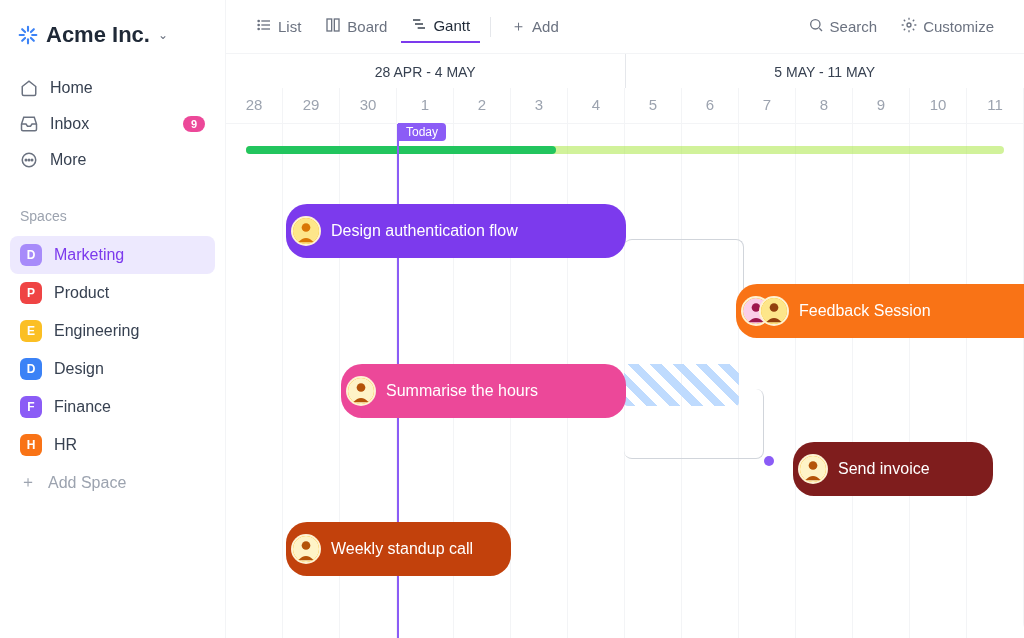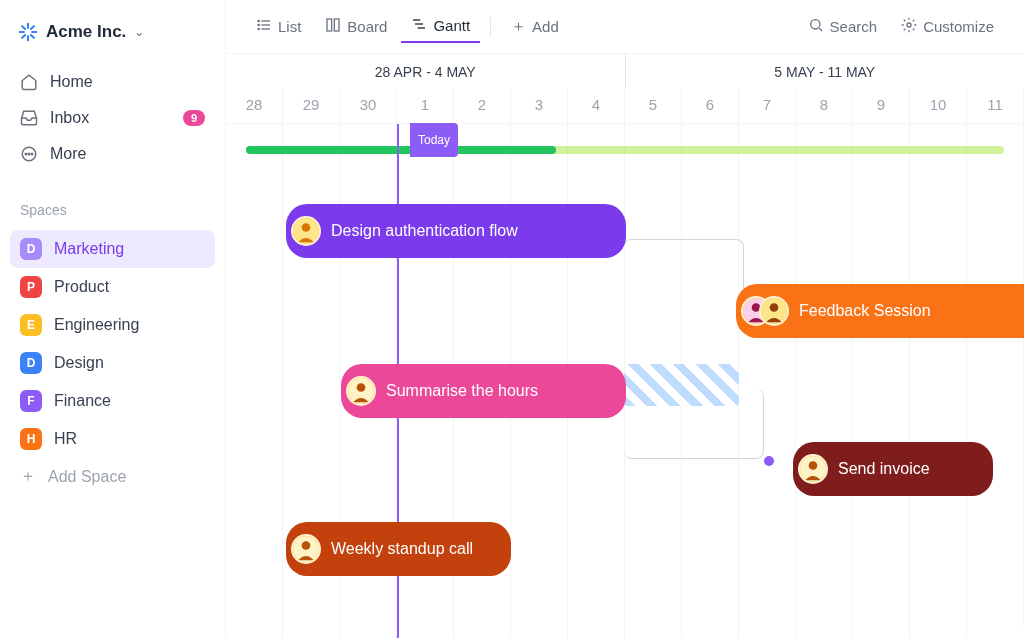--- a/index.html
+++ b/index.html
@@ -2,21 +2,21 @@
 <html><head>
   <meta charset="utf-8">
   <style>
     * { box-sizing: border-box; margin: 0; padding: 0; }
     body { font-family: -apple-system, BlinkMacSystemFont, 'Segoe UI', sans-serif; background: #fff; width: 1024px; height: 638px; overflow: hidden; border-radius: 16px; }
     .app { display: flex; height: 100%; }
     
     .sidebar { width: 225px; padding: 16px 10px; background: #fff; }
     .org-header { display: flex; align-items: center; gap: 8px; padding: 6px 8px; margin-bottom: 16px; }
     .org-logo { width: 20px; height: 20px; display: flex; align-items: center; justify-content: center; color: #3b82f6; }
-    .org-name { font-weight: 700; font-size: 17px; color: #1f2937; }
+    .org-name { font-weight: 700; font-size: 22px; color: #1f2937; }
     .chevron { color: #6b7280; font-size: 12px; }
     
     .nav-item { display: flex; align-items: center; gap: 12px; padding: 9px 10px; border-radius: 8px; cursor: pointer; font-size: 16px; color: #374151; }
     .nav-icon { width: 18px; height: 18px; display: flex; align-items: center; justify-content: center; color: #6b7280; }
     .badge { margin-left: auto; background: #ec4899; color: #fff; font-size: 11px; font-weight: 600; padding: 2px 8px; border-radius: 10px; min-width: 20px; text-align: center; }
     
     .section-title { font-size: 14px; color: #9ca3af; padding: 8px 10px; margin-top: 22px; margin-bottom: 4px; }
     .space-item { display: flex; align-items: center; gap: 12px; padding: 8px 10px; border-radius: 8px; cursor: pointer; font-size: 16px; color: #374151; }
     .space-item.active { background: #ede9fe; color: #7c3aed; font-weight: 500; }
     .space-badge { width: 22px; height: 22px; border-radius: 6px; display: flex; align-items: center; justify-content: center; color: #fff; font-size: 12px; font-weight: 600; flex-shrink: 0; }
@@ -36,21 +36,21 @@
     .week-cell { flex: 1; text-align: center; font-size: 14px; font-weight: 400; color: #374151; padding-top: 10px; border-right: 1px solid #e5e7eb; }
     .week-cell:last-child { border-right: none; }
     .day-row { display: flex; height: 36px; border-bottom: 1px solid #f3f4f6; }
     .day-cell { flex: 1; text-align: center; font-size: 15px; color: #9ca3af; padding-top: 8px; border-right: 1px solid #f3f4f6; }
     
     .gantt-body { position: relative; height: 520px; }
     .grid-cols { position: absolute; inset: 0; display: flex; pointer-events: none; }
     .grid-col { flex: 1; border-right: 1px solid #f3f4f6; }
     
     .today-line { position: absolute; top: 0; bottom: 0; width: 2px; background: #8b5cf6; left: 171px; z-index: 5; }
-    .today-label { position: absolute; top: -1px; left: 184px; background: #8b5cf6; color: #fff; font-size: 12px; font-weight: 500; padding: 10px 8px; border-radius: 0 4px 4px 0; z-index: 6; }
+    .today-label { position: absolute; top: -1px; left: 172px; background: #8b5cf6; color: #fff; font-size: 12px; font-weight: 500; padding: 2px 8px; border-radius: 0 4px 4px 0; z-index: 6; }
     
     .progress-bar { position: absolute; top: 22px; left: 20px; right: 20px; height: 8px; background: #a3e635; border-radius: 4px; opacity: 0.5; }
     .progress-fill { position: absolute; top: 22px; left: 20px; height: 8px; background: #22c55e; border-radius: 4px; width: 310px; }
     
     .task-bar { position: absolute; height: 54px; border-radius: 21px; display: flex; align-items: center; padding: 0 8px 0 5px; gap: 10px; color: #fff; font-size: 16px; font-weight: 500; cursor: pointer; z-index: 10; }
     .avatar { width: 30px; height: 30px; border-radius: 50%; border: 2px solid rgba(255,255,255,0.8); flex-shrink: 0; background: #fbbf24; display: flex; align-items: center; justify-content: center; font-size: 14px; overflow: hidden; }
     .avatar-pair { display: flex; }
     .avatar-pair .avatar:nth-child(2) { margin-left: -12px; }
     
     .hatched { position: absolute; height: 42px; background-image: repeating-linear-gradient(45deg, #bfdbfe 0, #bfdbfe 8px, transparent 8px, transparent 16px); border-radius: 4px; }

